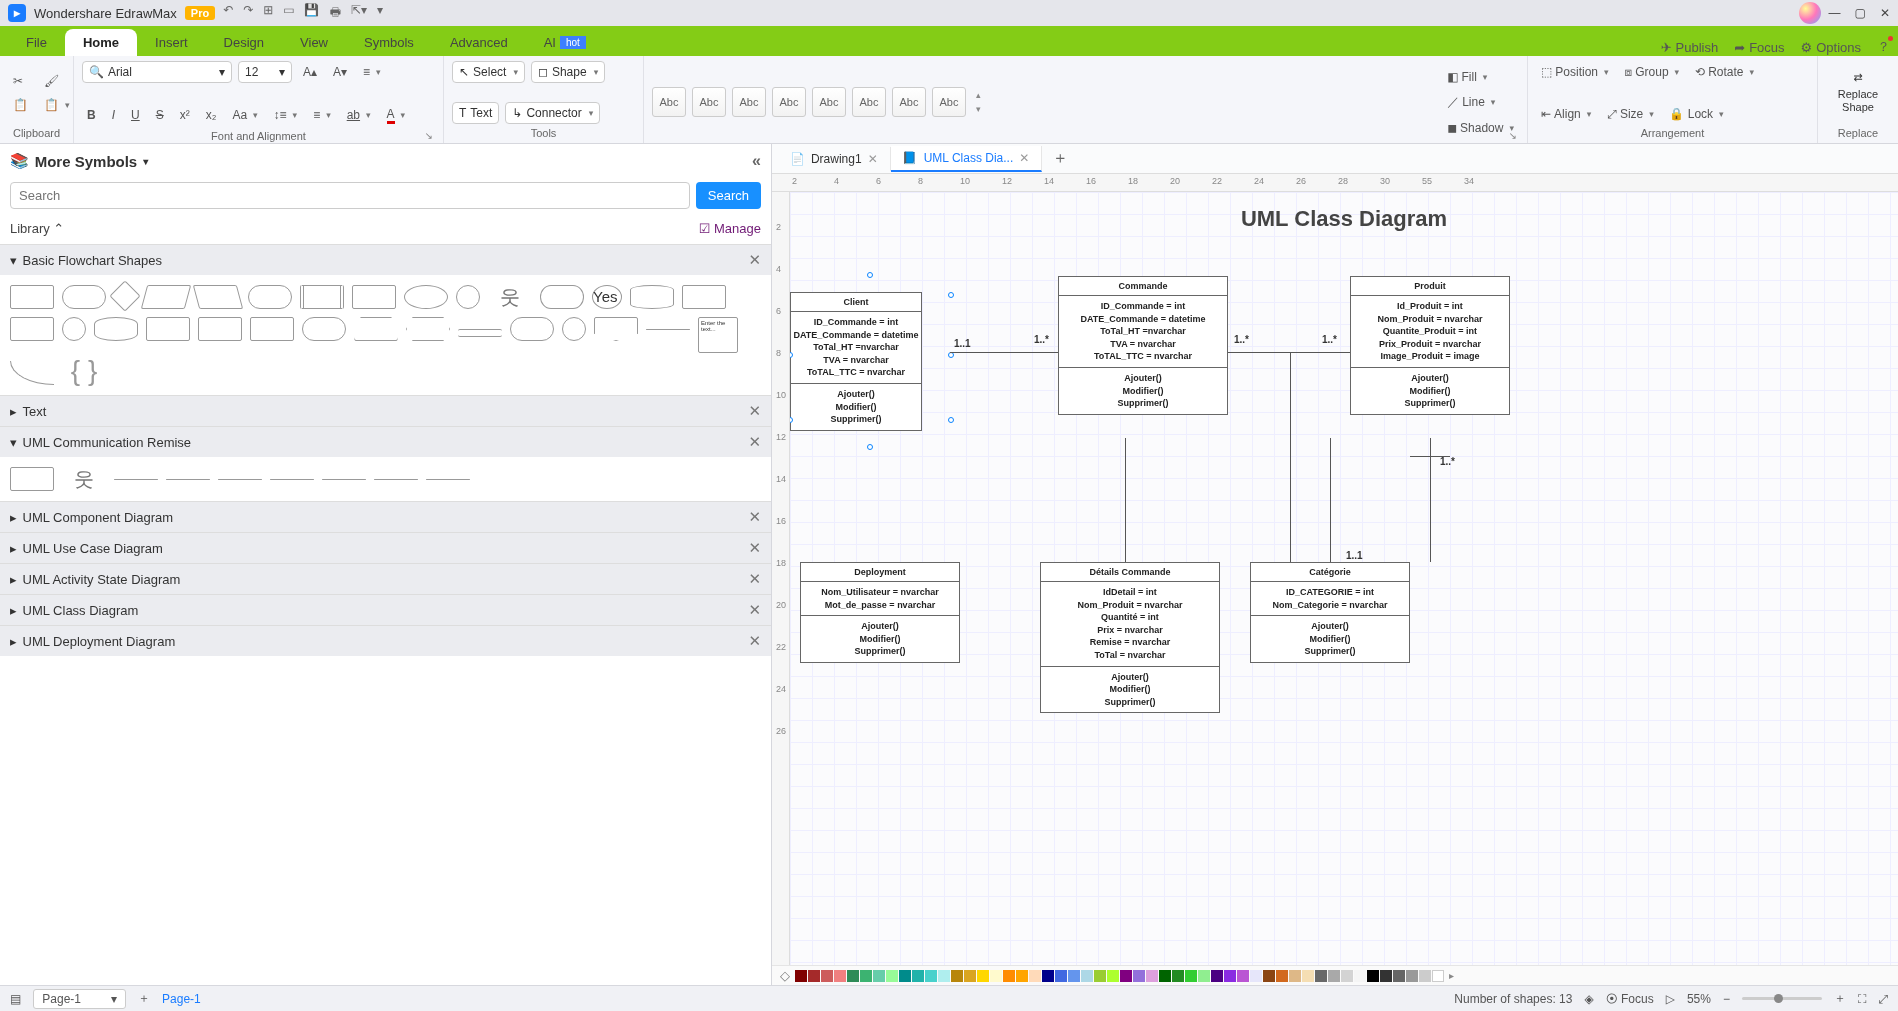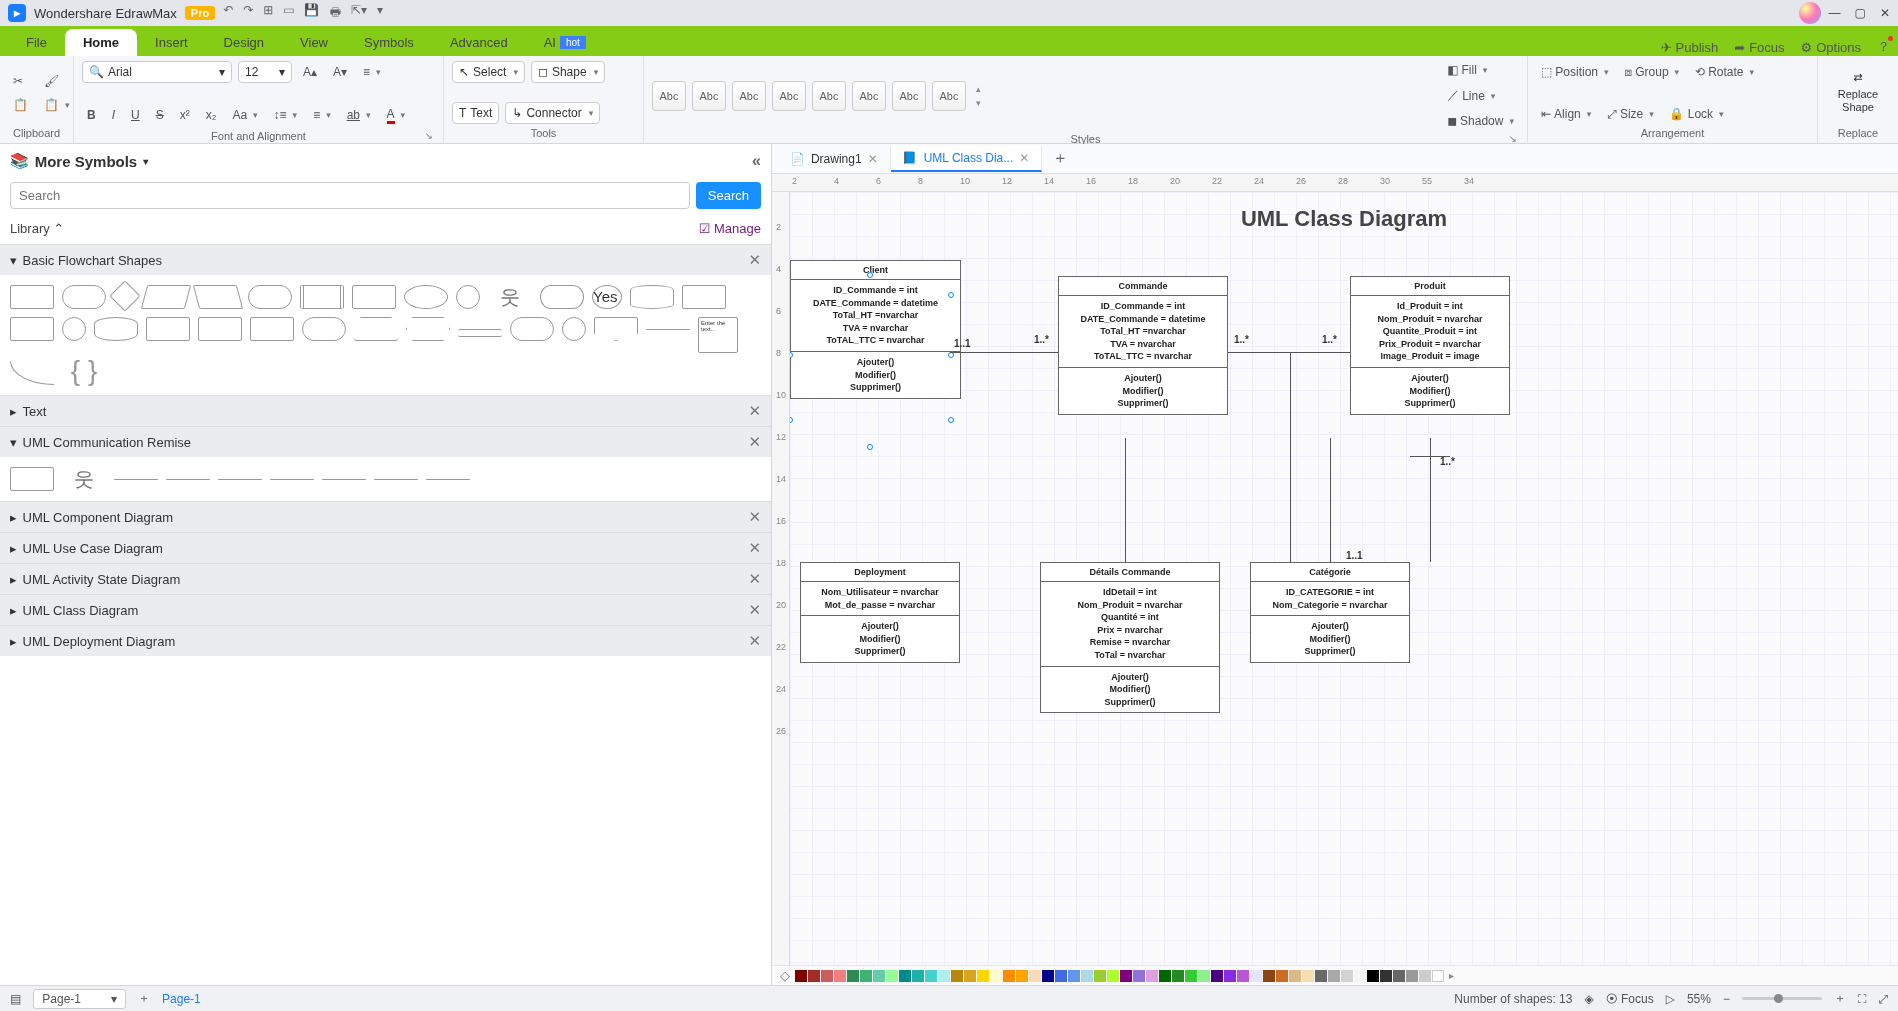--- a/index.html
+++ b/index.html
@@ -222,21 +222,20 @@
           <span style="font-size:9px;color:#888">▴</span>
           <span style="font-size:9px;color:#888">▾</span>
         </div>
       </div>
       <div class="mini-col" style="margin-left:8px">
         <span class="btn arr">◧ <span>Fill</span></span>
         <span class="btn arr">／ <span>Line</span></span>
         <span class="btn arr">◼ <span>Shadow</span></span>
       </div>
     </div>
-    <div class="group-label">Styles</div>
     <span class="launcher">↘</span>
   </div>
 
   <div class="group" style="width:290px">
     <div class="group-body" style="flex-wrap:wrap">
       <span class="btn arr">⬚ <span>Position</span></span>
       <span class="btn arr">⧈ <span>Group</span></span>
       <span class="btn arr">⟲ <span>Rotate</span></span>
       <div style="flex-basis:100%;height:4px"></div>
       <span class="btn arr">⇤ <span>Align</span></span>
@@ -368,21 +367,21 @@
           <span style="top:324px">16</span>
           <span style="top:366px">18</span>
           <span style="top:408px">20</span>
           <span style="top:450px">22</span>
           <span style="top:492px">24</span>
           <span style="top:534px">26</span>
       </div>
       <div class="canvas">
         <h2>UML Class Diagram</h2>
 
-        <div class="class-box" style="left:0px;top:68px;width:171px">
+        <div class="class-box" style="left:0px;top:100px;width:132px">
           <div class="title">Client</div>
           <div class="sect" style="white-space:pre-line">ID_Commande = int
 DATE_Commande = datetime
 ToTal_HT =nvarchar
 TVA = nvarchar
 ToTAL_TTC = nvarchar</div>
           <div class="sect" style="white-space:pre-line">Ajouter()
 Modifier()
 Supprimer()</div>
         </div>

